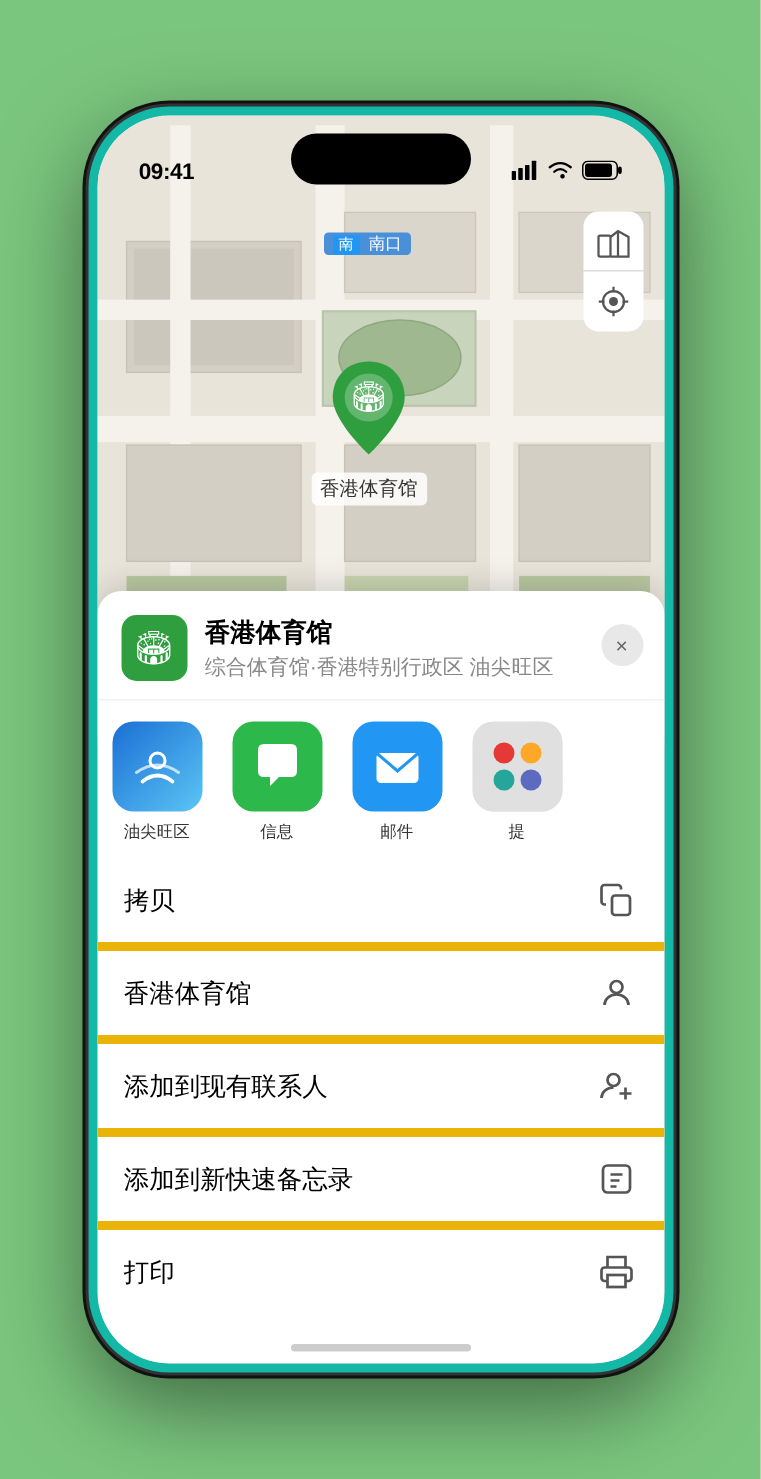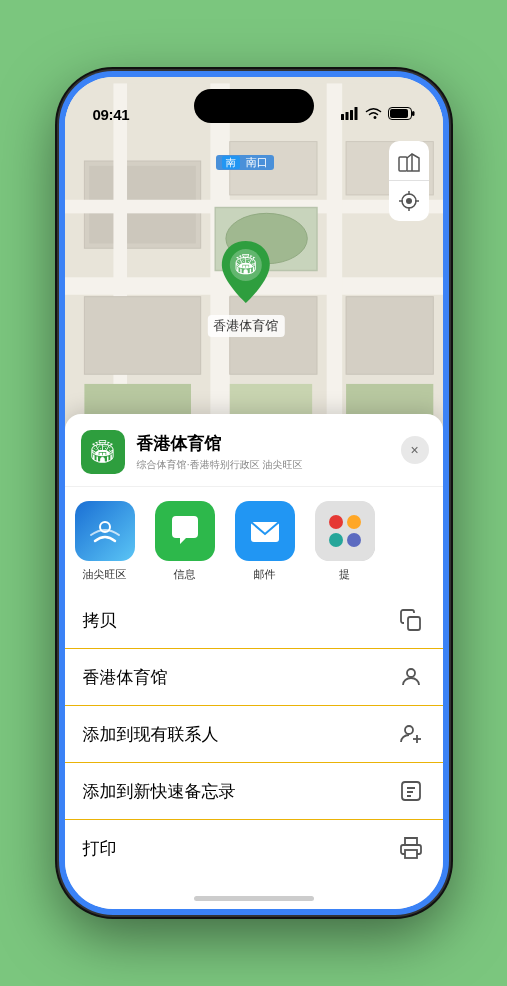--- a/index.html
+++ b/index.html
@@ -7,21 +7,21 @@
       background: #7bc67e;
       display: flex;
       justify-content: center;
       align-items: center;
       min-height: 100vh;
       font-family: -apple-system, "PingFang SC", "Helvetica Neue", sans-serif;
     }
     .phone-frame {
       width: 390px;
       height: 844px;
-      background: #3b82f6;
+      background: #14b8a6;
       border-radius: 54px;
       position: relative;
       box-shadow: 0 0 0 2px #333, 0 0 0 4px #111, 0 20px 60px rgba(0,0,0,0.5);
       overflow: hidden;
     }
     .phone-screen {
       position: absolute;
       top: 6px; left: 6px; right: 6px; bottom: 6px;
       border-radius: 48px;
       overflow: hidden;
@@ -162,21 +162,21 @@
     .place-info {
       flex: 1;
     }
     .place-name {
       font-size: 17px;
       font-weight: 600;
       color: #000;
       margin-bottom: 3px;
     }
     .place-subtitle {
-      font-size: 10px;
+      font-size: 14px;
       color: #888;
     }
     .close-btn {
       position: absolute;
       right: 14px;
       top: 50%;
       transform: translateY(-50%);
       width: 28px;
       height: 28px;
       background: #e8e8e8;
@@ -227,21 +227,21 @@
     }
     
     .action-list {
       padding: 0 0 20px;
     }
     .action-item {
       display: flex;
       align-items: center;
       justify-content: space-between;
       padding: 14px 18px;
-      border-bottom: 1px solid #eab308;
+      border-bottom: 6px solid #eab308;
       cursor: pointer;
     }
     .action-item:last-child {
       border-bottom: none;
     }
     .action-label {
       font-size: 17px;
       color: #000;
     }
     .action-icon {

